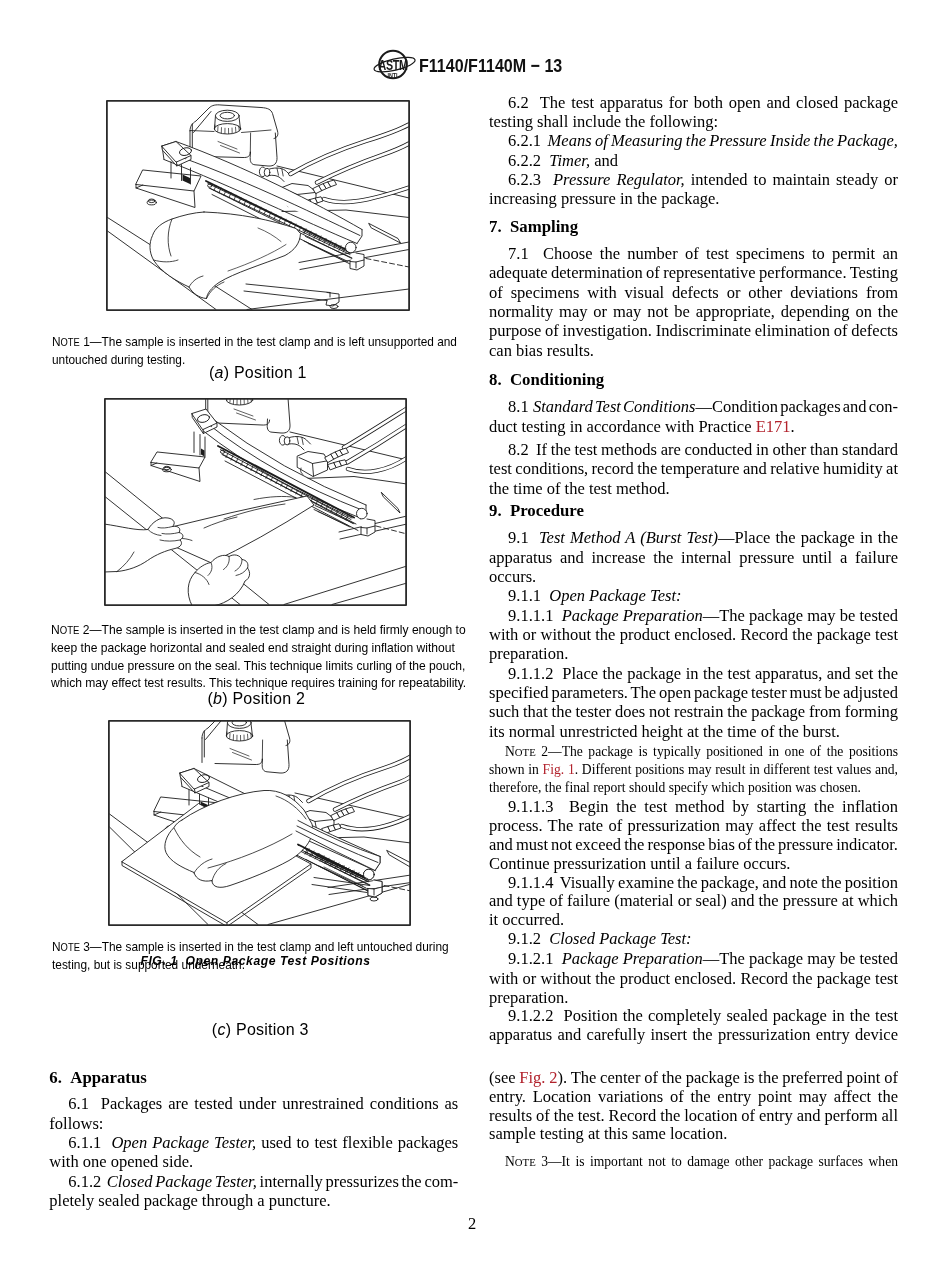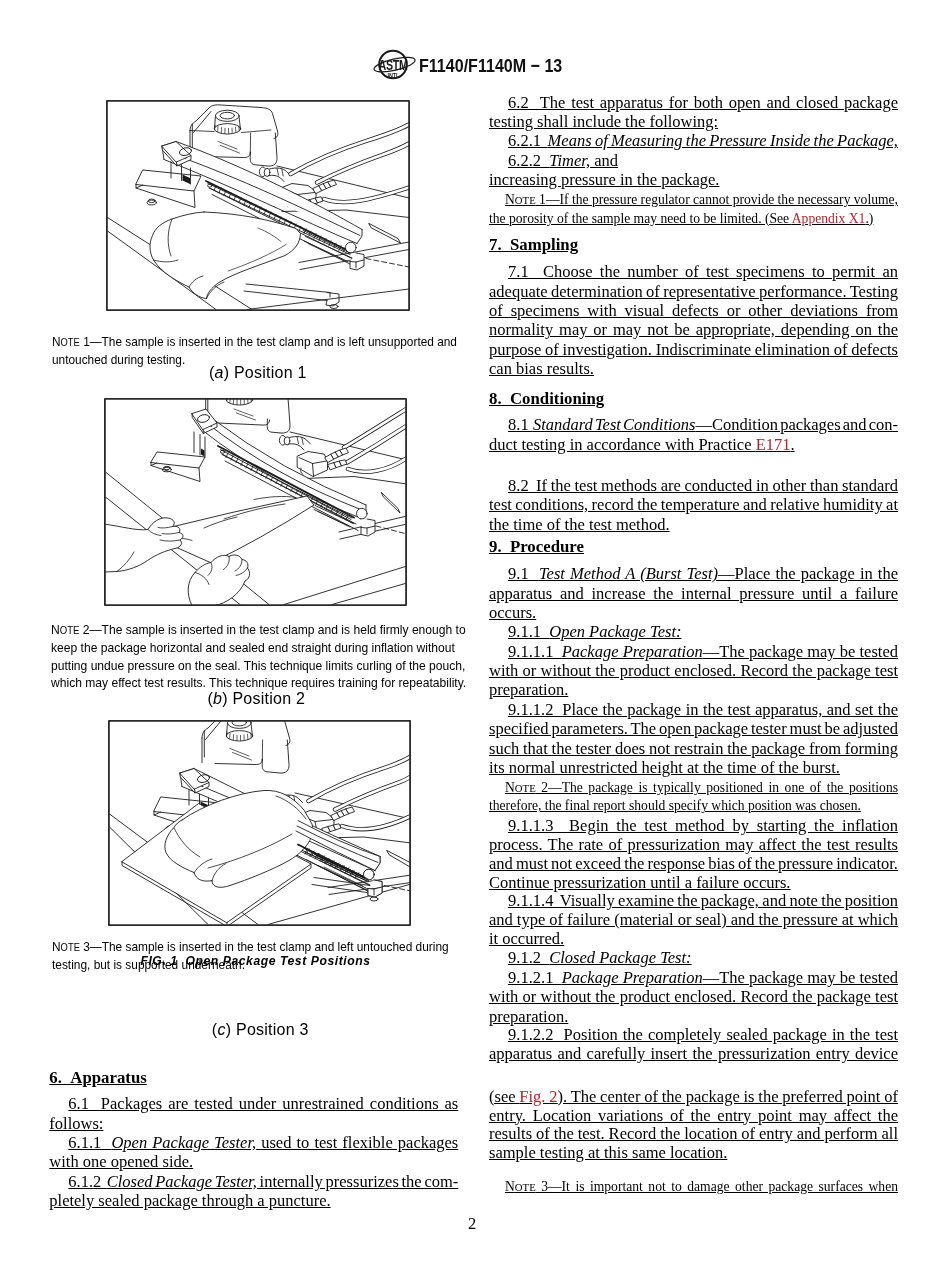--- a/index.html
+++ b/index.html
@@ -1,19 +1,19 @@
 <!DOCTYPE html>
 <html><head>
 <meta charset="utf-8">
 <style>
 html,body{margin:0;padding:0;background:#fff;}
 body{width:950px;height:1272px;position:relative;font-family:"Liberation Serif",serif;color:#000;overflow:hidden;}
 .abs{position:absolute;}
 
-.col{width:409px;font-size:16.5px;line-height:19.35px;text-decoration:underline;}
+.col{width:409px;font-size:16.5px;line-height:19.35px;}
 .jl{text-align:justify;text-align-last:justify;word-spacing:-2.15px;}
 .ll{text-align:left;}
 .in{text-indent:19px;}
 h4{font-size:16.8px;line-height:19.35px;margin:8.5px 0 7.5px 0;font-weight:bold;}
 .note{font-size:13.6px;line-height:17.2px;margin:2.0px 0 4.2px 0;}
 .note .jl,.note .ll{text-indent:16px;}
 .note .jl~.jl,.note .ll2{text-indent:0;}
 .sc{font-size:79%;}
 .red{color:#b2222c;}
 i{font-style:italic;}
@@ -412,42 +412,39 @@
 
 <div class="abs col" style="left:489px;top:92.7px;">
 
   <div class="jl in">6.2&nbsp; The test apparatus for both open and closed package</div>
   <div class="ll">testing shall include the following:</div>
 
   <div class="jl in">6.2.1&nbsp; <i>Means of Measuring the Pressure Inside the Package,</i></div>
 
   <div class="ll in">6.2.2&nbsp; <i>Timer,</i> and</div>
 
+  <div class="jl in">6.2.3&nbsp; <i>Pressure Regulator,</i> intended to maintain steady or</div>
   <div class="ll">increasing pressure in the package.</div>
 
-  <div class="note">
-    <div class="jl">N<span class="sc">OTE</span> 1—If the pressure regulator cannot provide the necessary volume,</div>
-    <div class="ll ll2">the porosity of the sample may need to be limited. (See <span class="red">Appendix X1</span>.)</div>
-  </div>
 
   <h4>7.&nbsp;&nbsp;Sampling</h4>
 
   <div class="jl in">7.1&nbsp; Choose the number of test specimens to permit an</div>
   <div class="jl">adequate determination of representative performance. Testing</div>
   <div class="jl">of specimens with visual defects or other deviations from</div>
   <div class="jl">normality may or may not be appropriate, depending on the</div>
   <div class="jl">purpose of investigation. Indiscriminate elimination of defects</div>
   <div class="ll">can bias results.</div>
 
   <h4 style="margin-top:10.3px;">8.&nbsp;&nbsp;Conditioning</h4>
 
   <div class="jl in">8.1&nbsp; <i>Standard Test Conditions</i>—Condition packages and con-</div>
   <div class="ll">duct testing in accordance with Practice <span class="red">E171</span>.</div>
 
-  <div class="jl in" style="margin-top:22px;">8.2&nbsp; If the test methods are conducted in other than standard</div>
+  <div class="jl in" style="margin-top:4px;">8.2&nbsp; If the test methods are conducted in other than standard</div>
   <div class="jl">test conditions, record the temperature and relative humidity at</div>
   <div class="ll">the time of the test method.</div>
 
   <h4 style="margin-top:3px;margin-bottom:8px;">9.&nbsp;&nbsp;Procedure</h4>
 
   <div class="jl in">9.1&nbsp; <i>Test Method A (Burst Test)</i>—Place the package in the</div>
   <div class="jl">apparatus and increase the internal pressure until a failure</div>
   <div class="ll">occurs.</div>
 
   <div class="ll in">9.1.1&nbsp; <i>Open Package Test:</i></div>
@@ -456,20 +453,21 @@
   <div class="jl">with or without the product enclosed. Record the package test</div>
   <div class="ll">preparation.</div>
 
   <div class="jl in">9.1.1.2&nbsp; Place the package in the test apparatus, and set the</div>
   <div class="jl">specified parameters. The open package tester must be adjusted</div>
   <div class="jl">such that the tester does not restrain the package from forming</div>
   <div class="ll">its normal unrestricted height at the time of the burst.</div>
 
   <div class="note" style="margin-bottom:2.2px;">
     <div class="jl">N<span class="sc">OTE</span> 2—The package is typically positioned in one of the positions</div>
+    <div class="jl ll2">shown in <span class="red">Fig. 1</span>. Different positions may result in different test values and,</div>
     <div class="ll ll2">therefore, the final report should specify which position was chosen.</div>
   </div>
 
   <div class="jl in" style="line-height:18.9px;">9.1.1.3&nbsp; Begin the test method by starting the inflation</div>
   <div style="line-height:18.9px;" class="jl">process. The rate of pressurization may affect the test results</div>
   <div style="line-height:18.9px;" class="jl">and must not exceed the response bias of the pressure indicator.</div>
   <div style="line-height:18.9px;" class="ll">Continue pressurization until a failure occurs.</div>
 
   <div style="line-height:18.9px;" class="jl in">9.1.1.4&nbsp; Visually examine the package, and note the position</div>
   <div style="line-height:18.9px;" class="jl">and type of failure (material or seal) and the pressure at which</div>
@@ -481,18 +479,18 @@
   <div class="jl">with or without the product enclosed. Record the package test</div>
   <div class="ll">preparation.</div>
 
   <div style="line-height:18.85px;" class="jl in">9.1.2.2&nbsp; Position the completely sealed package in the test</div>
   <div style="line-height:18.85px;" class="jl">apparatus and carefully insert the pressurization entry device</div>
   <div style="line-height:18.85px;margin-top:24px;" class="jl">(see <span style="line-height:18.85px;" class="red">Fig. 2</span>). The center of the package is the preferred point of</div>
   <div style="line-height:18.85px;" class="jl">entry. Location variations of the entry point may affect the</div>
   <div style="line-height:18.85px;" class="jl">results of the test. Record the location of entry and perform all</div>
   <div style="line-height:18.85px;" class="ll">sample testing at this same location.</div>
 
-  <div class="note" style="margin-top:15px;">
+  <div class="note" style="margin-top:9px;">
     <div class="jl">N<span class="sc">OTE</span> 3—It is important not to damage other package surfaces when</div>
   </div>
 </div>
 
 <div class="abs" style="left:468px;top:1214px;font-size:16.5px;">2</div>
 
 </body></html>

